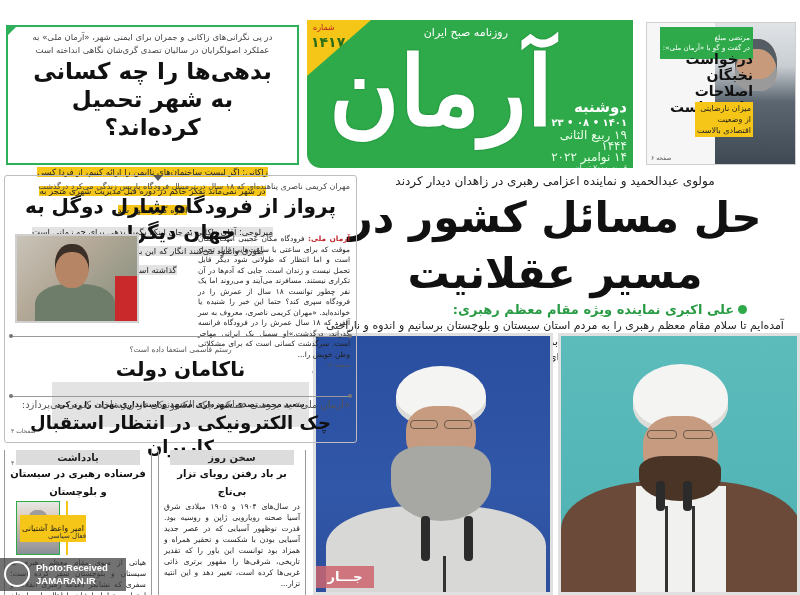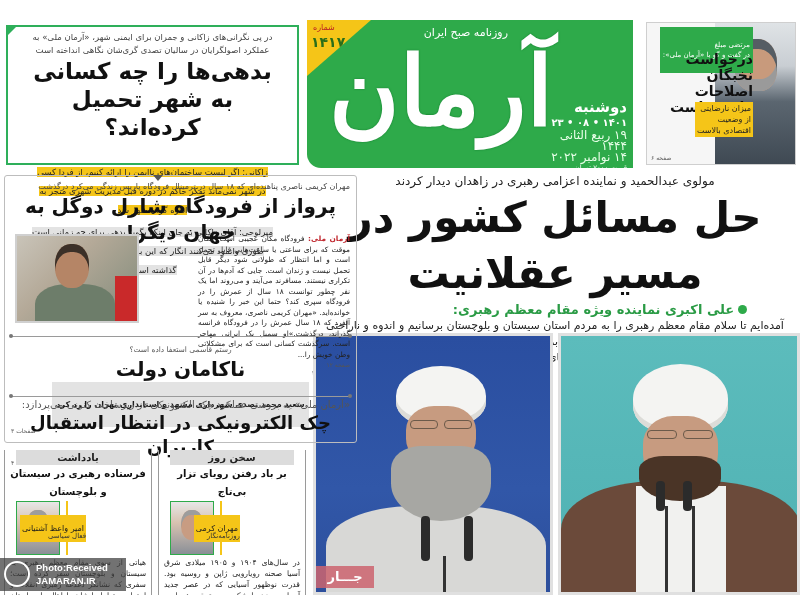--- a/index.html
+++ b/index.html
@@ -58,21 +58,21 @@
     position: absolute; right: 0; top: 0; width: 80px; height: 143px;
     background: linear-gradient(180deg, #dfe3e6 0%, #c9ced3 30%, #5b6670 55%, #3e4852 100%);
   }
   #interview-box .photo .face {
     position: absolute; right: 18px; top: 16px; width: 42px; height: 52px;
     border-radius: 45% 45% 40% 40%; background: #c89a7c;
     box-shadow: inset 0 10px 0 #555d64, inset 0 -12px 0 #9a9a9a;
   }
   #interview-box .tag {
     position: absolute; right: 42px; top: 4px; background: #2eaa4a; color: #fff;
-    font-size: 7px; line-height: 10px; padding: 13px 3px; text-align: right;
+    font-size: 7px; line-height: 10px; padding: 6px 3px; text-align: right;
   }
   #interview-box .title {
     position: absolute; right: 42px; top: 28px; width: 90px; font-size: 14px; font-weight: bold;
     line-height: 16px; color: #111; text-align: right;
   }
   #interview-box .sub {
     position: absolute; right: 42px; top: 79px; background: #f5c518; font-size: 8px;
     line-height: 11px; padding: 1px 2px; color: #222; text-align: right; width: 58px;
   }
   #interview-box .page-ref { position: absolute; left: 4px; bottom: 3px; }
@@ -281,28 +281,20 @@
     <div class="author-bar"></div>
     <div class="author-name" style="right:60px">امیر واعظ آشتیانی</div>
     <div class="author-role" style="right:60px">فعال سیاسی</div>
   </div>
   <div class="op-body">هیاتی از سوی مقام معظم رهبری به سیستان و بلوچستان سفر کرده است؛ سفری که نشانگر دغدغه رهبری انقلاب و احترام و تعامل ایشان با اهالی این استان مقام معظم رهبری... می‌دانند. اقوام... یکدیگر در جامعه ایران...</div>
 </div>
 
 <div class="abs opinion-box" style="left:158px;top:450px;width:148px;">
   <div class="section-label">سخن روز</div>
   <div class="op-title">بر باد رفتن رویای تزار بی‌تاج</div>
-  <div class="author-row">
-    <div class="author-photo">
-        <div class="f"></div>
-      </div>
-    <div class="author-bar"></div>
-    <div class="author-name" style="right:60px">مهران کرمی</div>
-    <div class="author-role" style="right:60px">روزنامه‌نگار</div>
-  </div>
   <div class="op-body">در سال‌های ۱۹۰۴ و ۱۹۰۵ میلادی شرق آسیا صحنه رویارویی ژاپن و روسیه بود. قدرت نوظهور آسیایی که در عصر جدید آسیایی بودن با شکست و تحقیر همراه و همزاد بود توانست این باور را که تقدیر تاریخی، شرقی‌ها را مقهور برتری ذاتی غربی‌ها کرده است، تغییر دهد و این انتیه تزار...</div>
 </div>
 
 <div id="watermark">
   <div class="circle"></div>
   <div class="t1">Photo:Received</div>
   <div class="t2">JAMARAN.IR</div>
 </div>
 
 </body></html>

